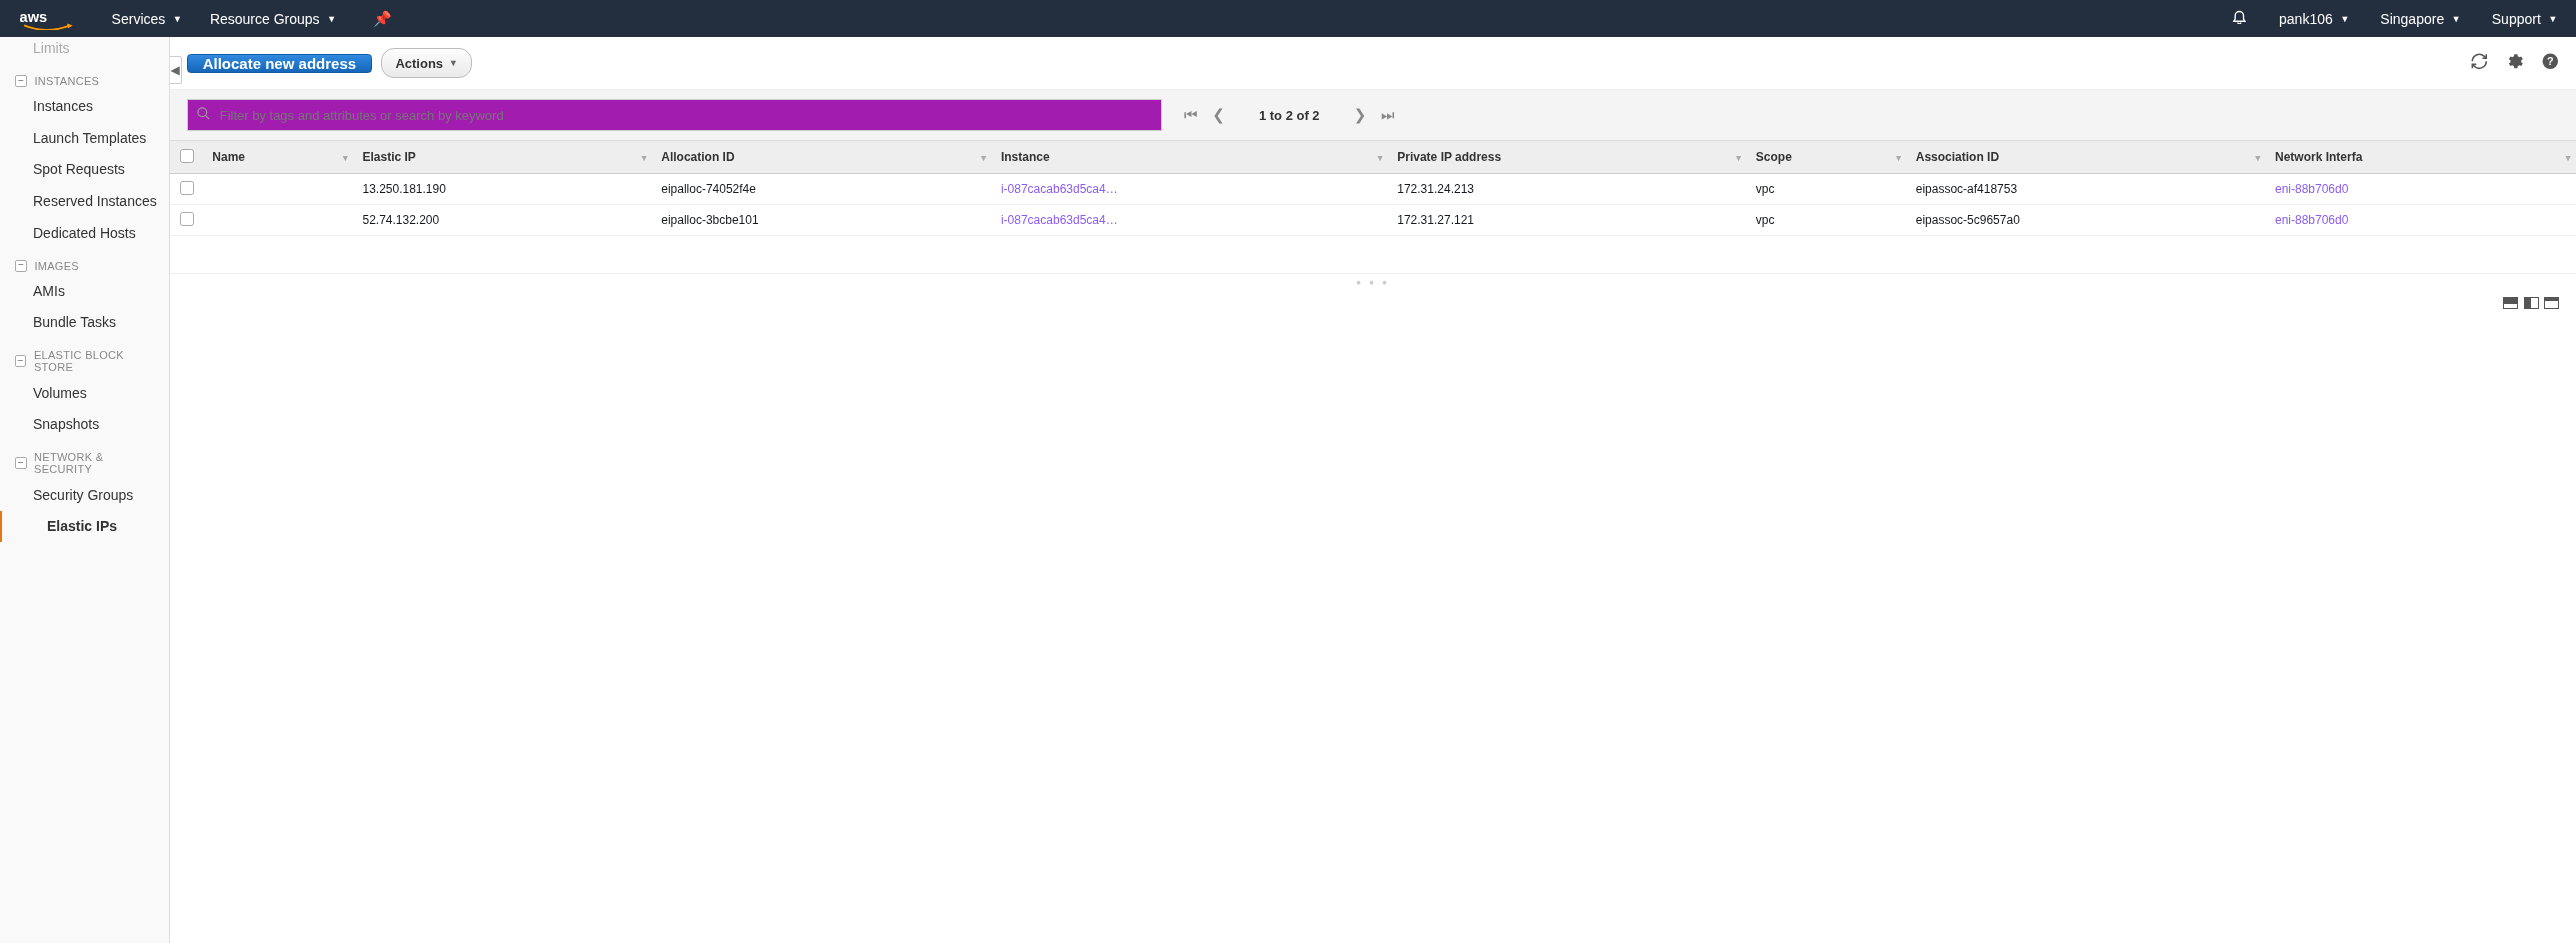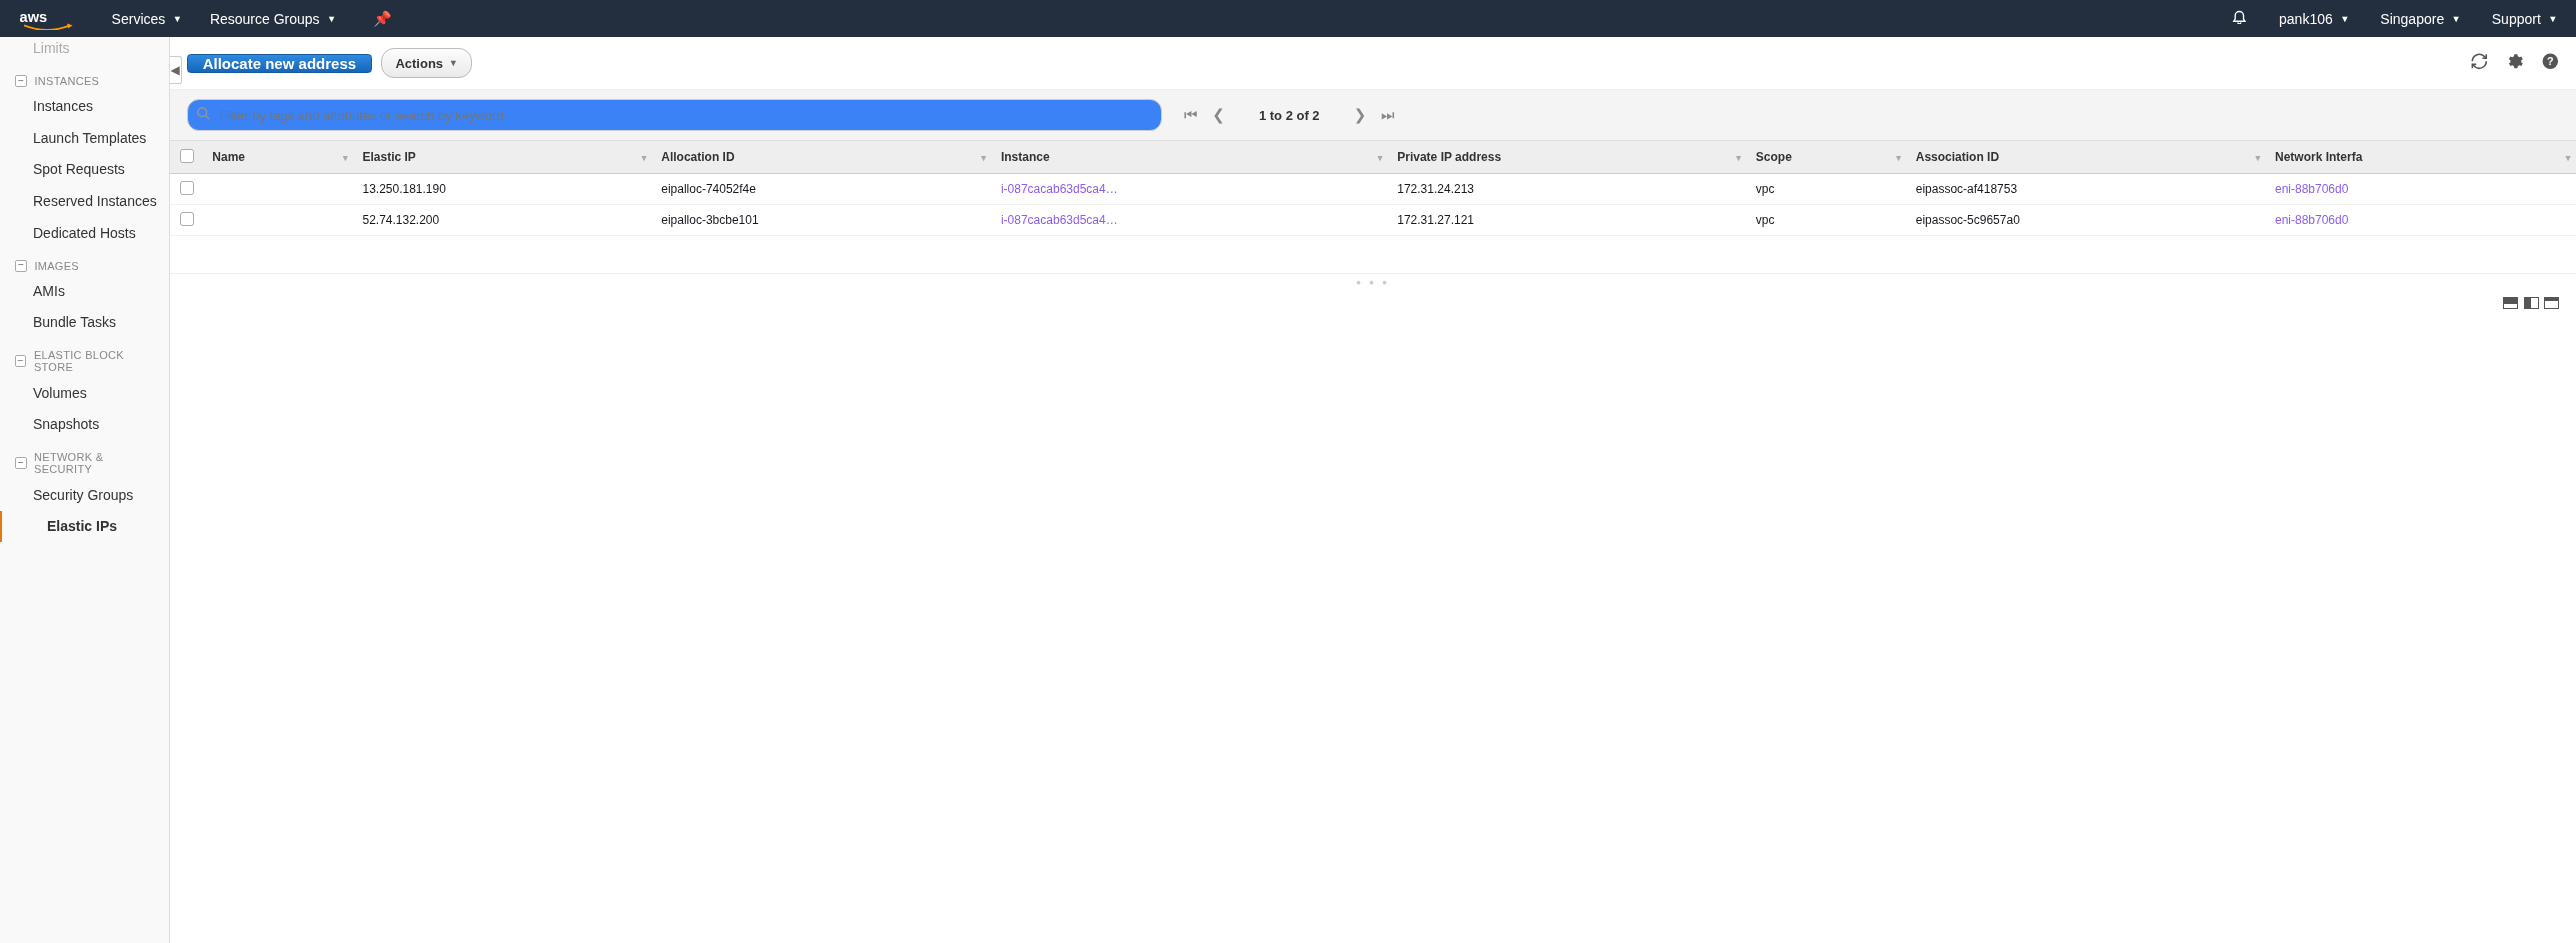--- a/index.html
+++ b/index.html
@@ -31,21 +31,21 @@
     .toolbar { padding: 11px 16.7px; display: flex; align-items: center; border-bottom: 0.9px solid #eee; }
     .btn-primary { background: linear-gradient(#2f8ae0, #1666b9); color: #fff; border: 0.9px solid #135a9e; padding: 0 15px; border-radius: 3.7px; font-size: 15px; font-weight: bold; cursor: pointer; margin-right: 9.3px; }
     .btn-default { background: linear-gradient(#fdfdfd, #eaeaea); color: #333; border: 0.9px solid #bbb; padding: 6.5px 13px; border-radius: 13px; font-size: 13px; font-weight: bold; cursor: pointer; display: flex; align-items: center; }
     .btn-default .caret { margin-left: 5.6px; font-size: 9.3px; color: #666; }
     .toolbar-right { margin-left: auto; display: flex; align-items: center; gap: 16.7px; color: #555; }
     .toolbar-right svg, .toolbar-right .icon { cursor: pointer; }
 
     
     .filterbar { padding: 9.3px 16.7px; display: flex; align-items: center; background: #f4f4f4; border-bottom: 0.9px solid #ddd; }
     .search-wrap { flex: 1; max-width: 975px; position: relative; }
-    .search-input { width: 100%; padding: 7.4px 9.3px 7.4px 32px; border: 0.9px solid #ccc; border-radius: 12px; font-size: 13px; background: #3b82f6; }
+    .search-input { width: 100%; padding: 7.4px 9.3px 7.4px 32px; border: 0.9px solid #ccc; border-radius: 0; font-size: 13px; background: #a21caf; }
     .search-icon { position: absolute; left: 9.3px; top: 50%; transform: translateY(-50%); color: #999; }
     .pager { margin-left: 18.6px; display: flex; align-items: center; gap: 7.4px; color: #888; font-size: 13px; }
     .pager .pg { cursor: pointer; padding: 1.9px 3.7px; font-size: 15px; }
     .pager .count { color: #333; font-weight: bold; margin: 0 23px; }
 
     
     .table-wrap { overflow-x: auto; }
     table { border-collapse: collapse; width: 100%; min-width: 1207px; }
     thead th { background: #eee; text-align: left; padding: 7.4px 9.3px; font-size: 12px; font-weight: bold; border-bottom: 0.9px solid #ccc; position: relative; color: #333; }
     thead th .sort { position: absolute; right: 5.6px; top: 50%; transform: translateY(-50%); color: #aaa; font-size: 9.3px; }

